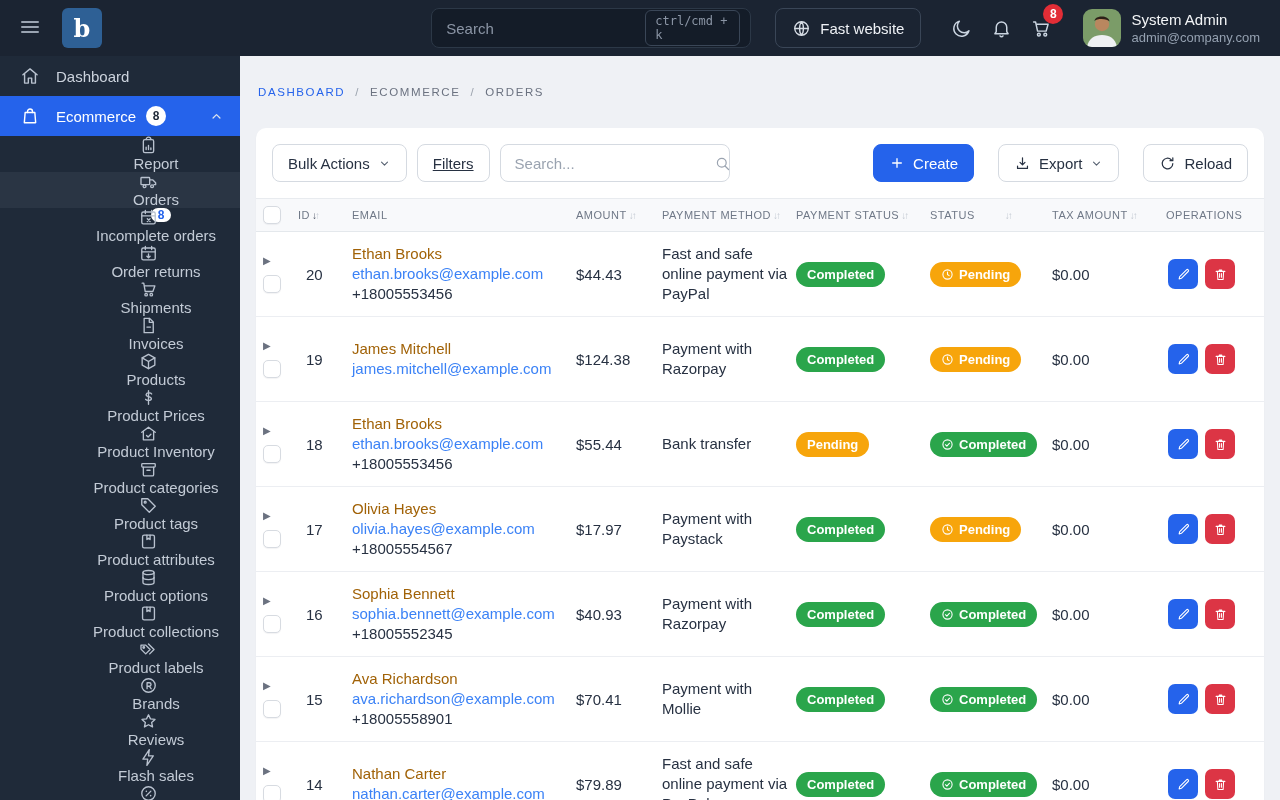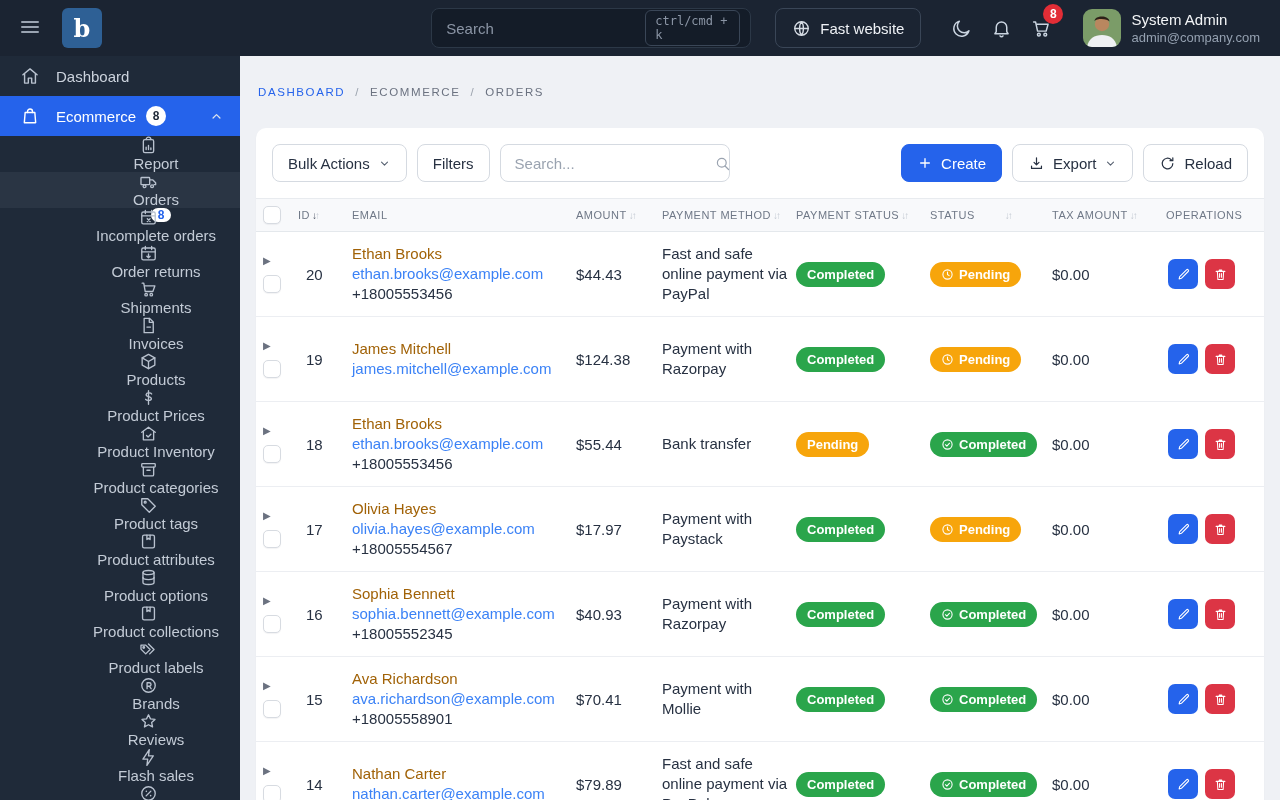--- a/index.html
+++ b/index.html
@@ -50,26 +50,26 @@
   .bc-link { color:#2563eb; cursor:pointer; }
   .bc-sep { color:#9aa1ac; }
 
   .card { background:#ffffff; border-radius:10px; box-shadow:0 1px 2px rgba(16,24,40,.04); padding:16px 0 0; min-height:700px; }
   .toolbar { display:flex; align-items:center; padding:0 16px 16px; }
   .btn { height:38px; border-radius:8px; border:1px solid #d5dae1; background:#fff; color:#273142; font-size:15px; font-family:inherit; display:flex; align-items:center; gap:8px; padding:0 15px; cursor:pointer; }
   .btn svg { width:17px; height:17px; }
   .btn .chev svg { width:13px; height:13px; color:#566070; }
   .btn-primary { background:#2563eb; border-color:#2563eb; color:#fff; }
   .btn-primary svg { width:16px; height:16px; }
-  .tb-gap { margin-left:10px; }
+  .tb-gap { margin-left:10px;text-decoration:underline; }
   .tb-search { margin-left:10px; width:230px; height:38px; border:1px solid #d5dae1; border-radius:8px; display:flex; align-items:center; padding:0 12px 0 14px; }
   .tb-search input { flex:1; border:none; outline:none; font-size:15px; font-family:Liberation Sans, sans-serif; color:#273142; }
   .tb-search input::placeholder { color:#9aa3b0; }
   .tb-search svg { width:17px; height:17px; color:#9aa3b0; }
-  .tb-right { margin-left:auto; display:flex; gap:10px; }
+  .tb-right { margin-left:auto; display:flex; gap:24px; }
 
   
   .grid { display:grid; grid-template-columns:42px 54px 224px 86px 134px 134px 122px 114px 1fr; align-items:center; }
   .thead { height:34px; background:#f8f9fb; border-top:1px solid #e8ebef; border-bottom:1px solid #e4e8ec; }
   .th { font-size:11px; font-weight:normal; letter-spacing:.5px; color:#6f7887; display:flex; align-items:flex-end; }
   .sort { margin-left:2px; font-size:10px; color:#c3c9d2; letter-spacing:-2px; }
   .sort .on { color:#4a5262; }
   .sort.gap { margin-left:30px; }
   .cbx { width:18px; height:18px; border:1px solid #d7dbe1; border-radius:5px; background:#fff; box-shadow:0 1px 1px rgba(16,24,40,.05); display:inline-block; cursor:pointer; }
   .thead .cbx { margin-left:7px; }

